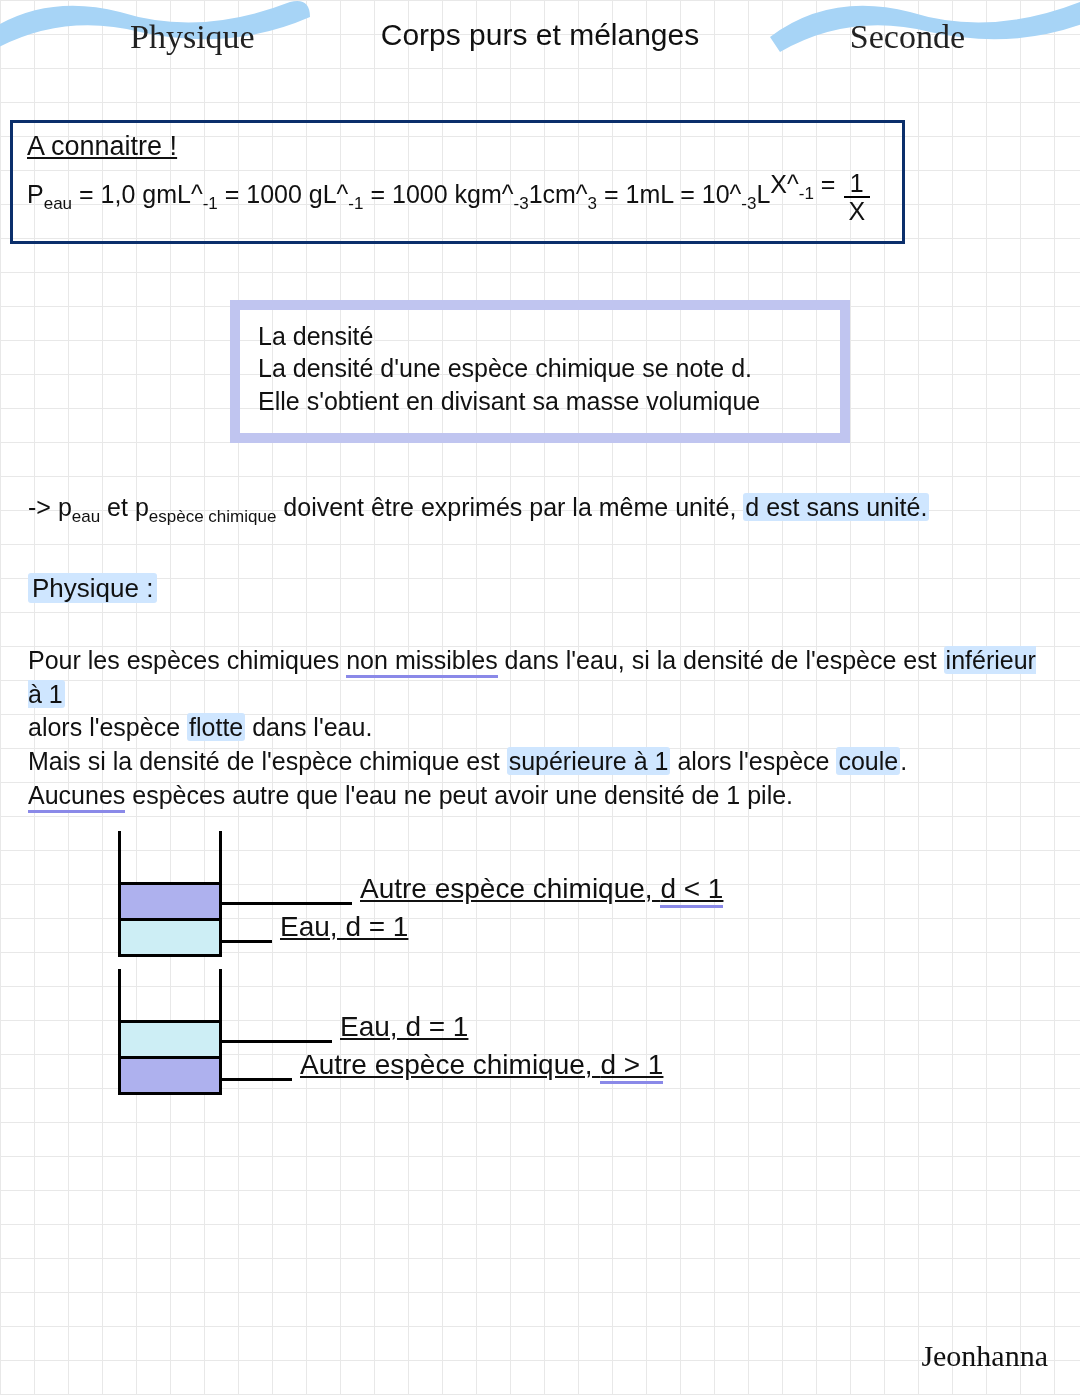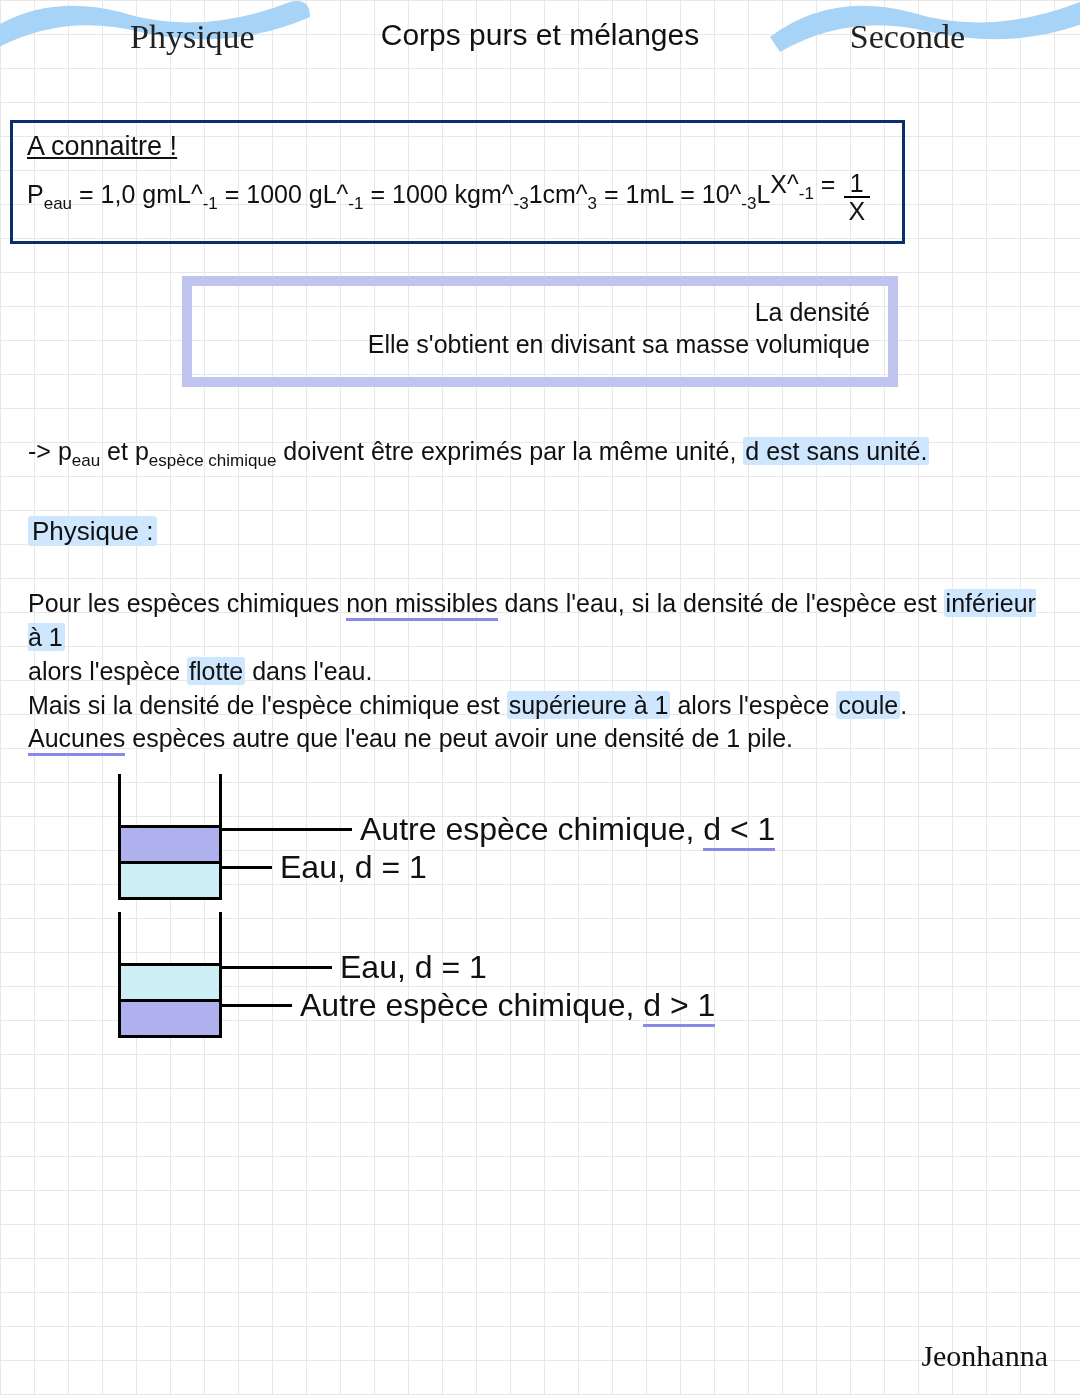--- a/index.html
+++ b/index.html
@@ -63,25 +63,25 @@
     display: inline-flex;
     flex-direction: column;
     align-items: center;
     vertical-align: top;
     line-height: 1.05;
   }
   .frac .num { border-bottom: 2px solid #000; padding: 0 6px; }
   .frac .den { padding: 0 6px; }
   
   .callout {
-    margin: 32px auto 0 auto;
-    width: 716px;
+    margin: 56px auto 0 auto;
+    width: 620px;
     border: 10px solid #c0c5f0;
     padding: 10px 18px 16px 18px;
-    text-align: right;
+    text-align: left;
     font-size: 25px;
     line-height: 1.3;
   }
   .callout .formula-line {
     margin-top: 10px;
     font-size: 23px;
   }
   .callout .formula-line .sub2 { font-size: 16px; vertical-align: sub; }
   .callout .formula-line .eqfrac {
     display: inline-flex; flex-direction: column; align-items: center;
@@ -152,23 +152,24 @@
   .c-other  { background: #aeb1ee; }
   .leader-group {
     position: relative;
     height: 110px;
     flex: 1;
     align-self: flex-end;
   }
   .leader {
     position: absolute;
     display: flex;
-    align-items: center;
-    font-size: 32px;
+    align-items: flex-end;
+    font-size: 28px;
     white-space: nowrap;
+    text-decoration: underline;
   }
   .leader .line {
     height: 3px; background: #000; margin-right: 8px;
   }
   .author {
     position: absolute;
     right: 32px;
     bottom: 22px;
     font-family: "Brush Script MT", "Segoe Script", cursive;
     font-size: 30px;
@@ -212,20 +213,21 @@
       <span class="frac">
         <span class="num">1</span>
         <span class="den">X</span>
       </span>
     </span>
   </div>
 </div>
 
 <div class="callout">
   <div>La densité</div>
+  <div>La densité d'une espèce chimique se note d.</div>
   <div>Elle s'obtient en divisant sa masse volumique</div>
 </div>
 
 <div class="content">
 
   <div class="para">
     <span>-&gt; </span>
     <span>p</span><span class="sub">eau</span>
     <span> et </span>
     <span>p</span><span class="sub">espèce chimique</span>

